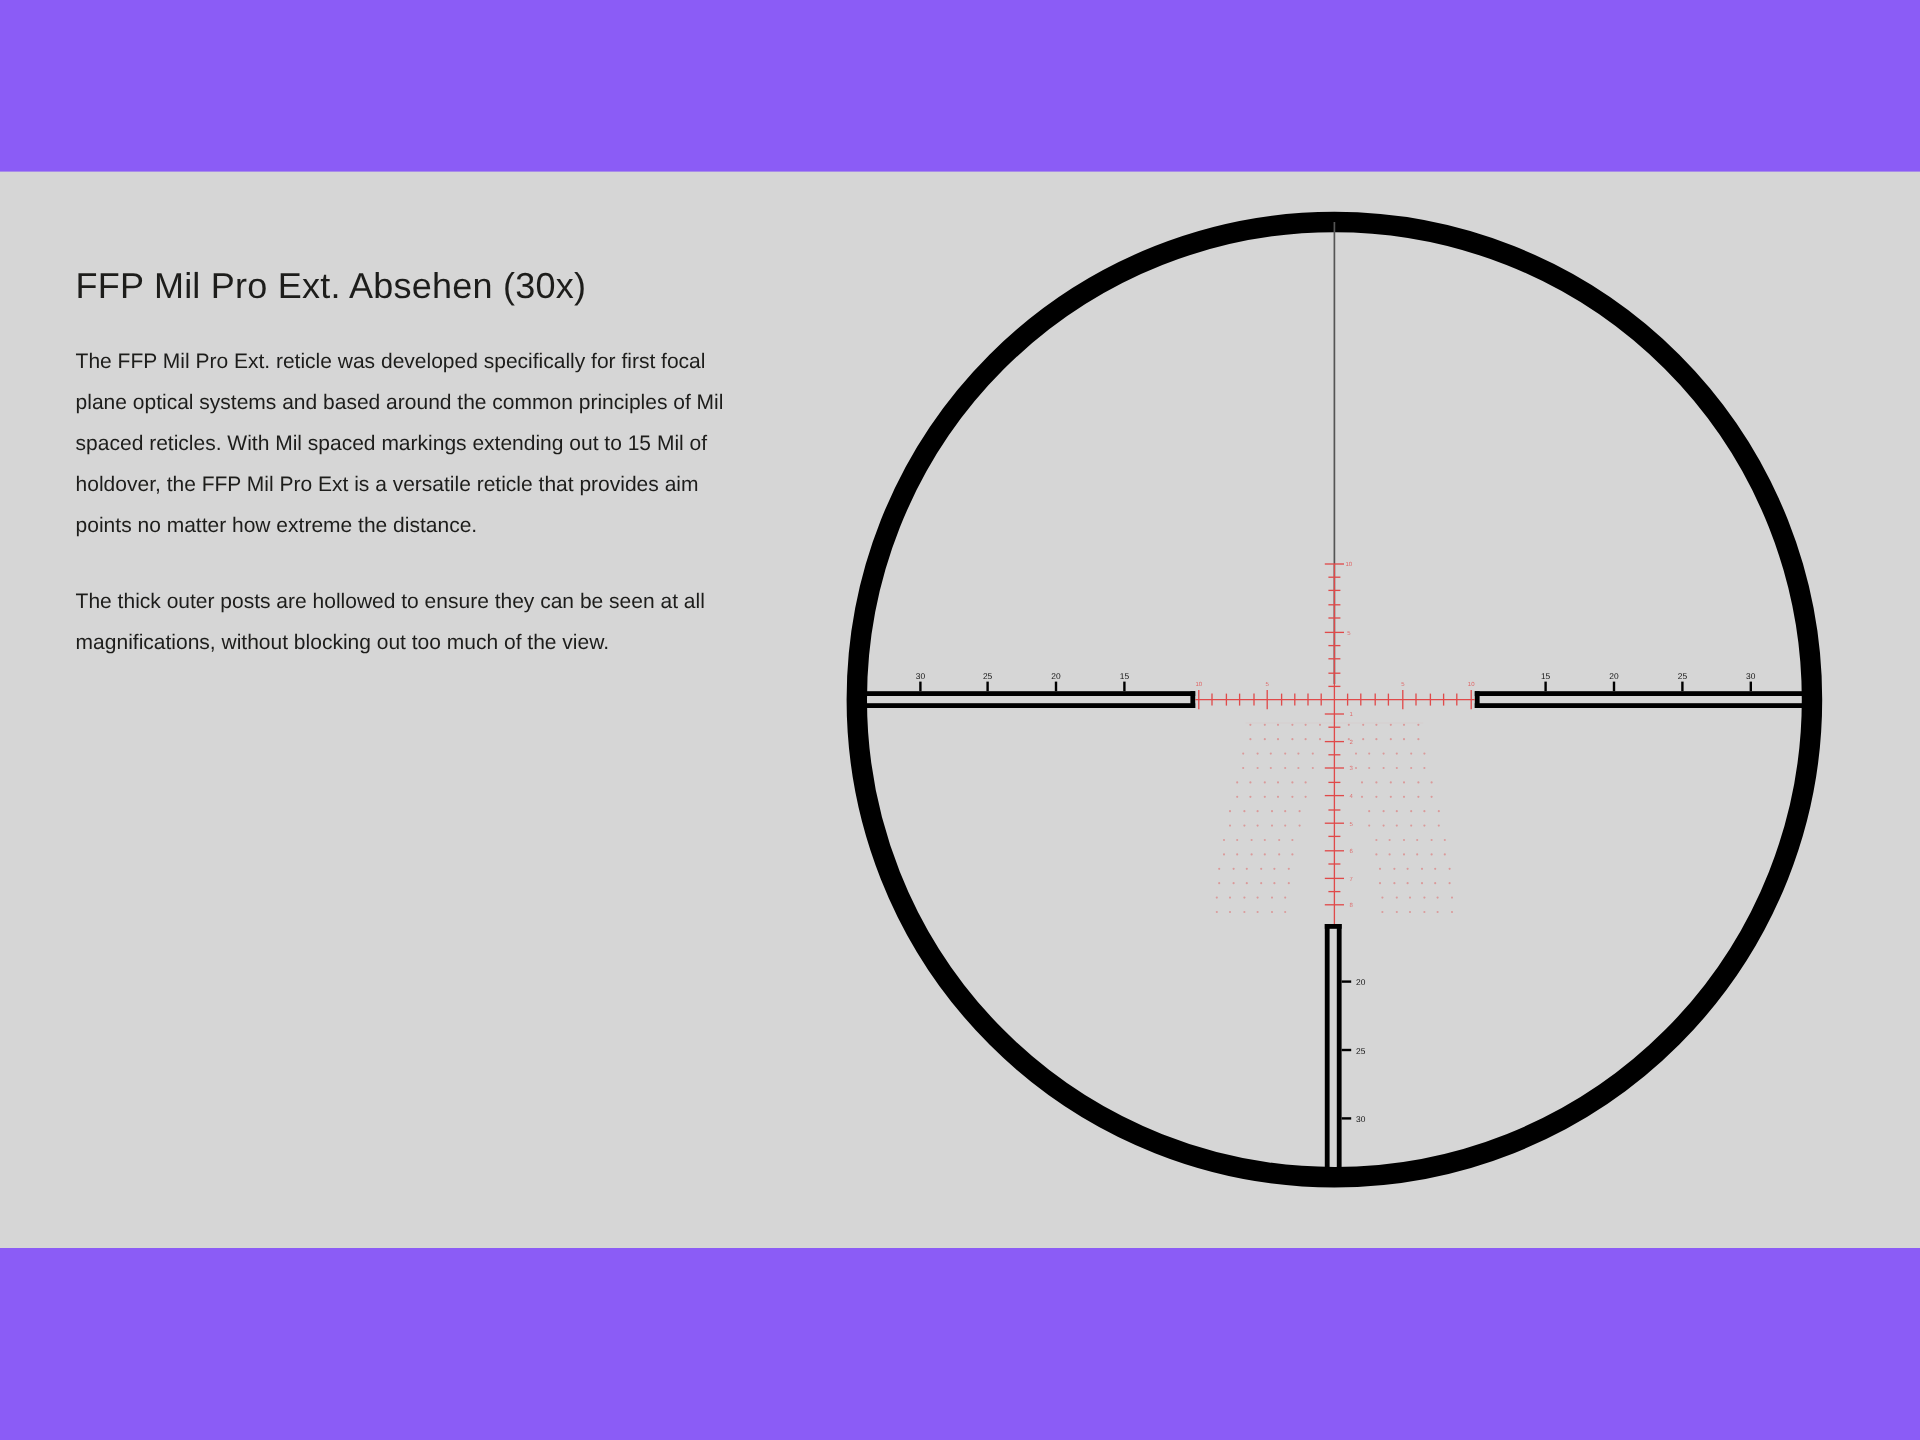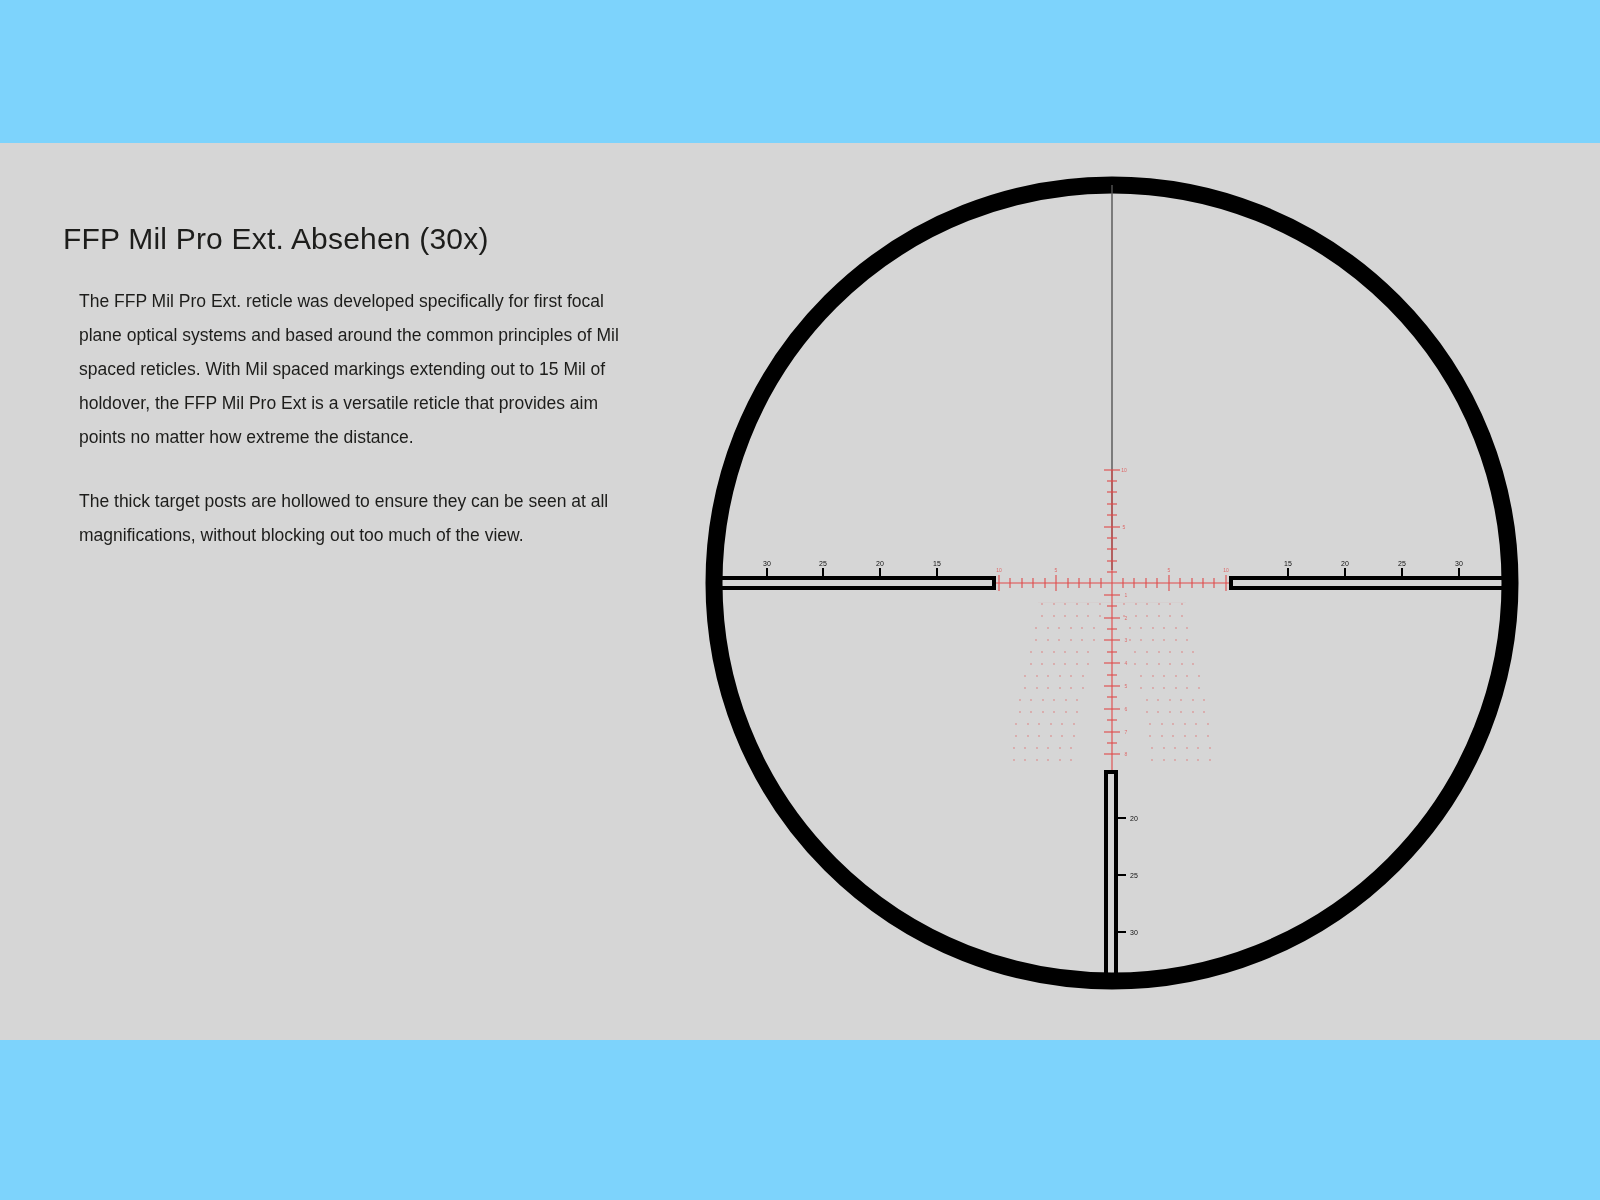--- a/index.html
+++ b/index.html
@@ -10,21 +10,21 @@
   body {
     width: 1600px;
     height: 1200px;
     overflow: hidden;
     font-family: "Liberation Sans", sans-serif;
   }
   .page {
     position: relative;
     width: 1600px;
     height: 1200px;
-    background: #7dd3fc;
+    background: #8b5cf6;
   }
   .band {
     position: absolute;
     left: 0;
     top: 143px;
     width: 1600px;
     height: 897px;
     background: #d6d6d6;
   }
   .text-col {
@@ -37,21 +37,21 @@
     font-size: 30px;
     font-weight: 400;
     color: #1d1d1b;
     margin: 0 0 28px 0;
     letter-spacing: 0.2px;
   }
   .para {
     font-size: 17.5px;
     line-height: 34px;
     color: #1d1d1b;
-    margin: 0 0 30px 16px;
+    margin: 0 0 30px 0;
   }
   .scope-wrap {
     position: absolute;
     left: 690px;
     top: 170px;
     width: 845px;
     height: 830px;
   }
   svg.reticle {
     display: block;
@@ -60,21 +60,21 @@
 </head>
 <body>
 
 <div class="page">
 
   <div class="band"></div>
 
   <div class="text-col">
     <h1 class="title">FFP Mil Pro Ext. Absehen (30x)</h1>
     <p class="para">The FFP Mil Pro Ext. reticle was developed specifically for first focal plane optical systems and based around the common principles of Mil spaced reticles. With Mil spaced markings extending out to 15 Mil of holdover, the FFP Mil Pro Ext is a versatile reticle that provides aim points no matter how extreme the distance.</p>
-    <p class="para">The thick target posts are hollowed to ensure they can be seen at all magnifications, without blocking out too much of the view.</p>
+    <p class="para">The thick outer posts are hollowed to ensure they can be seen at all magnifications, without blocking out too much of the view.</p>
   </div>
 
   <div class="scope-wrap">
     <svg class="reticle" width="845" height="830" viewBox="0 0 845 830">
 
       <circle cx="422" cy="413" r="398" fill="none" stroke="#000000" stroke-width="17"></circle>
 
       <line x1="422" y1="15" x2="422" y2="400" stroke="#555555" stroke-width="1.4"></line>
 
       <g>

